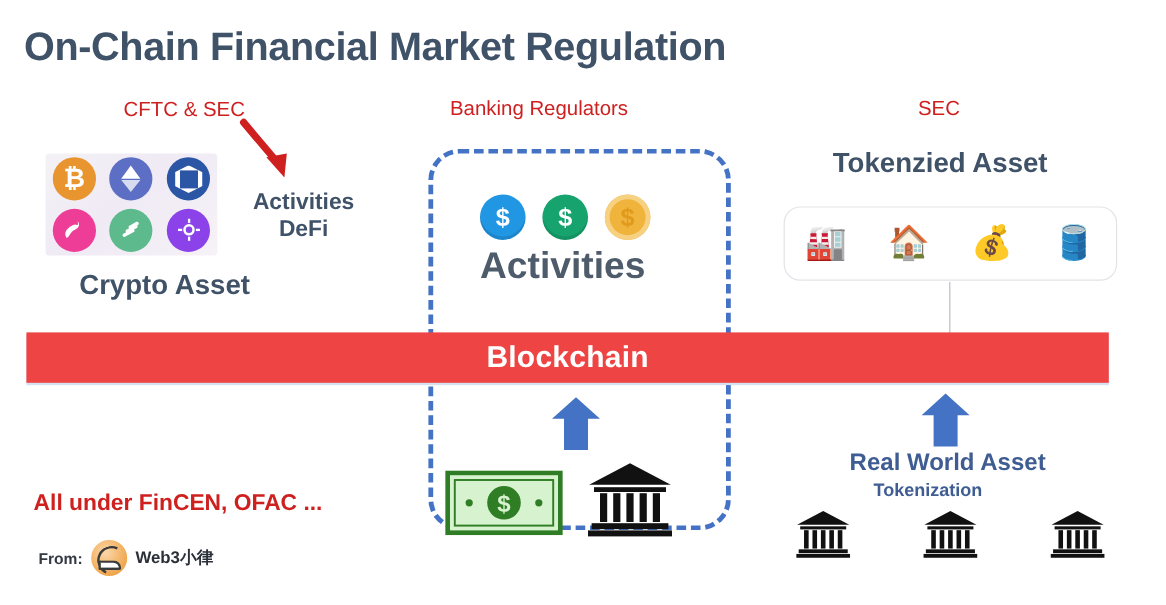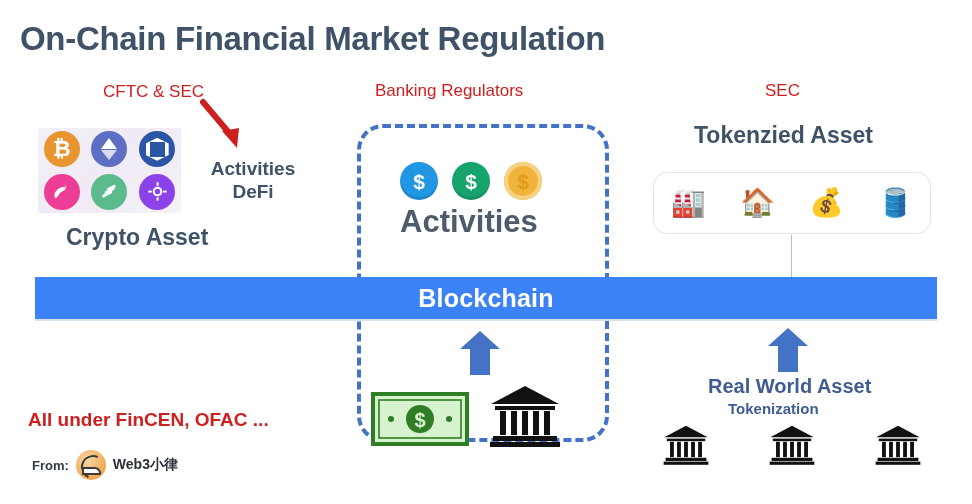--- a/index.html
+++ b/index.html
@@ -72,22 +72,22 @@
   #stablecoin-coins{left:400px;top:162px;width:166px;display:flex;gap:14px;align-items:center;}
   .scoin{width:38px;height:38px;border-radius:50%;display:flex;align-items:center;justify-content:center;
     font-size:21px;font-weight:bold;color:#fff;line-height:1;}
   .scoin.c1{background:#2196e3;box-shadow:inset 0 -3px 0 rgba(0,0,0,.10);}
   .scoin.c2{background:#16a36e;box-shadow:inset 0 -3px 0 rgba(0,0,0,.10);}
   .scoin.c3{background:#f0b33c;color:#e09a1c;box-shadow:inset 0 0 0 4px #f7d182;}
   #stablecoin-label{left:400px;top:204px;font-size:31px;font-weight:bold;color:#4d5b6b;white-space:nowrap;}
 
   
   #blockchain-bar{
-    left:35px;top:277px;width:902px;height:42px;
-    background:#3b82f6;
+    left:22px;top:277px;width:902px;height:42px;
+    background:#ef4444;
     box-shadow:0 2px 0 rgba(180,200,225,.55);
     display:flex;align-items:center;justify-content:center;text-align:right;
   }
   #blockchain-label{font-size:25px;font-weight:bold;color:#ffffff;letter-spacing:.2px;}
 
   
   #tokenized-connector{left:791px;top:235px;width:1px;height:44px;background:#b8bfc9;}
 
   
   #tokenized-label{left:694px;top:122px;font-size:23px;font-weight:bold;color:#3f5268;white-space:nowrap;}

